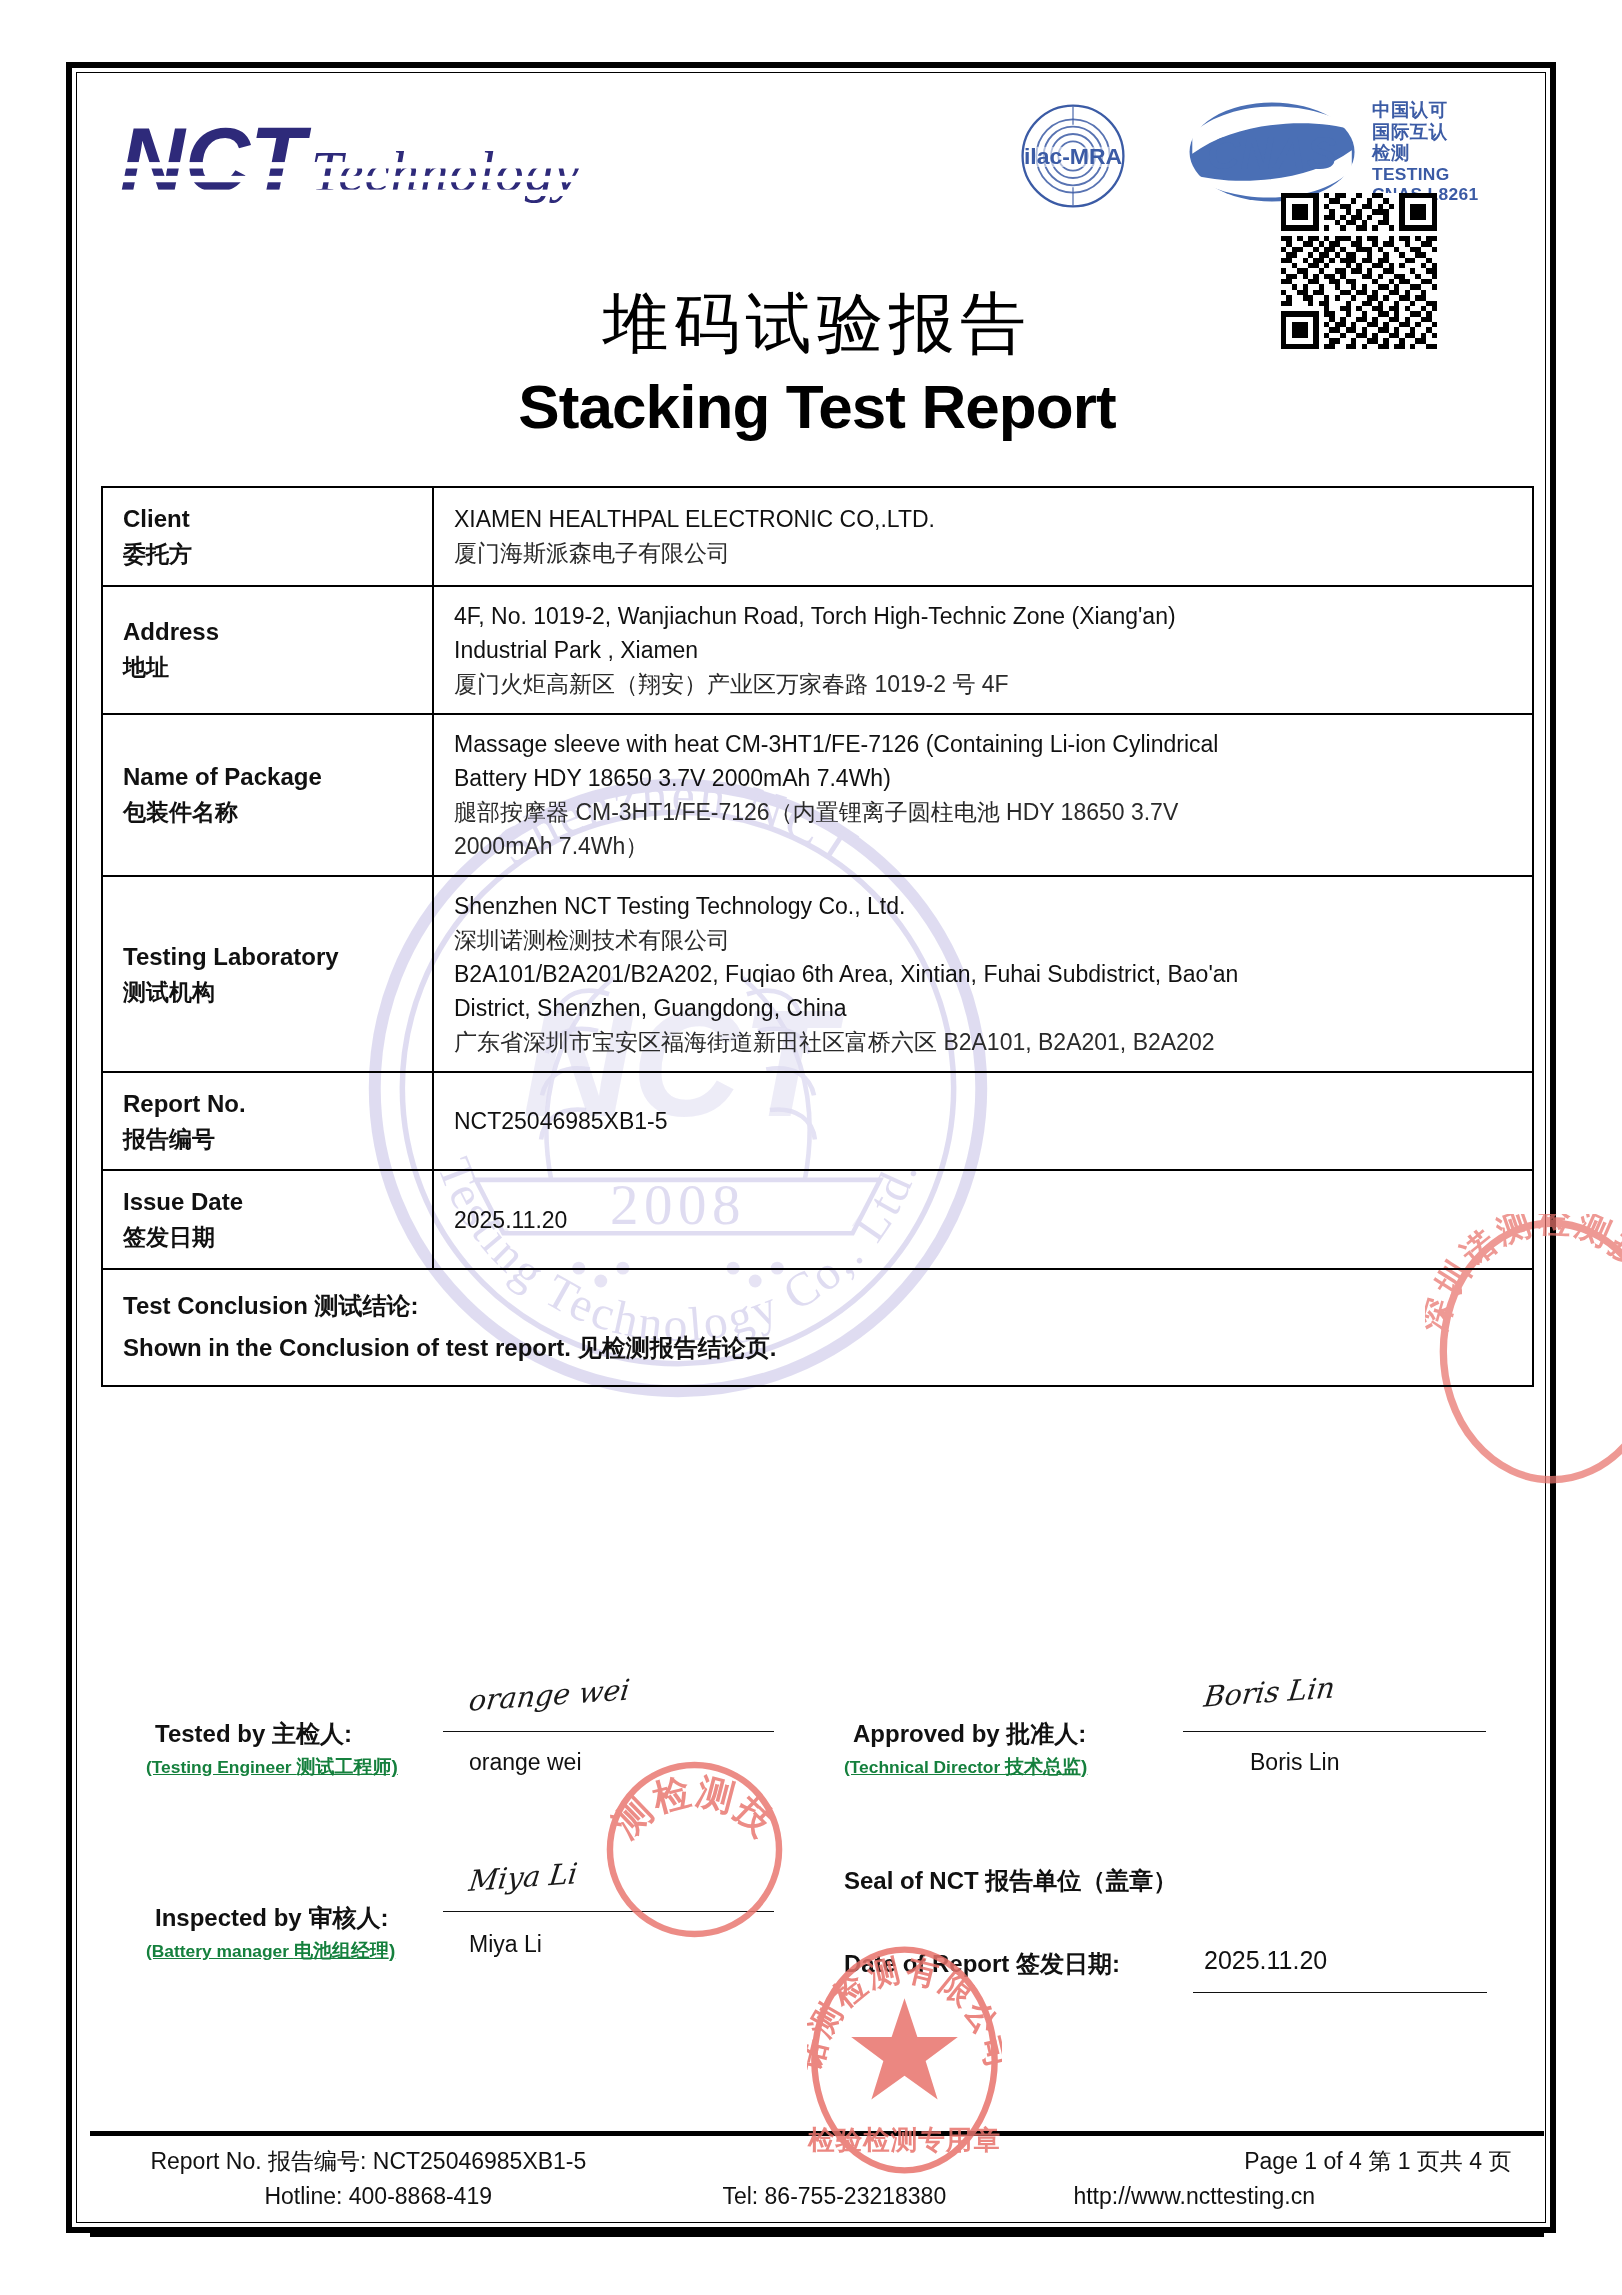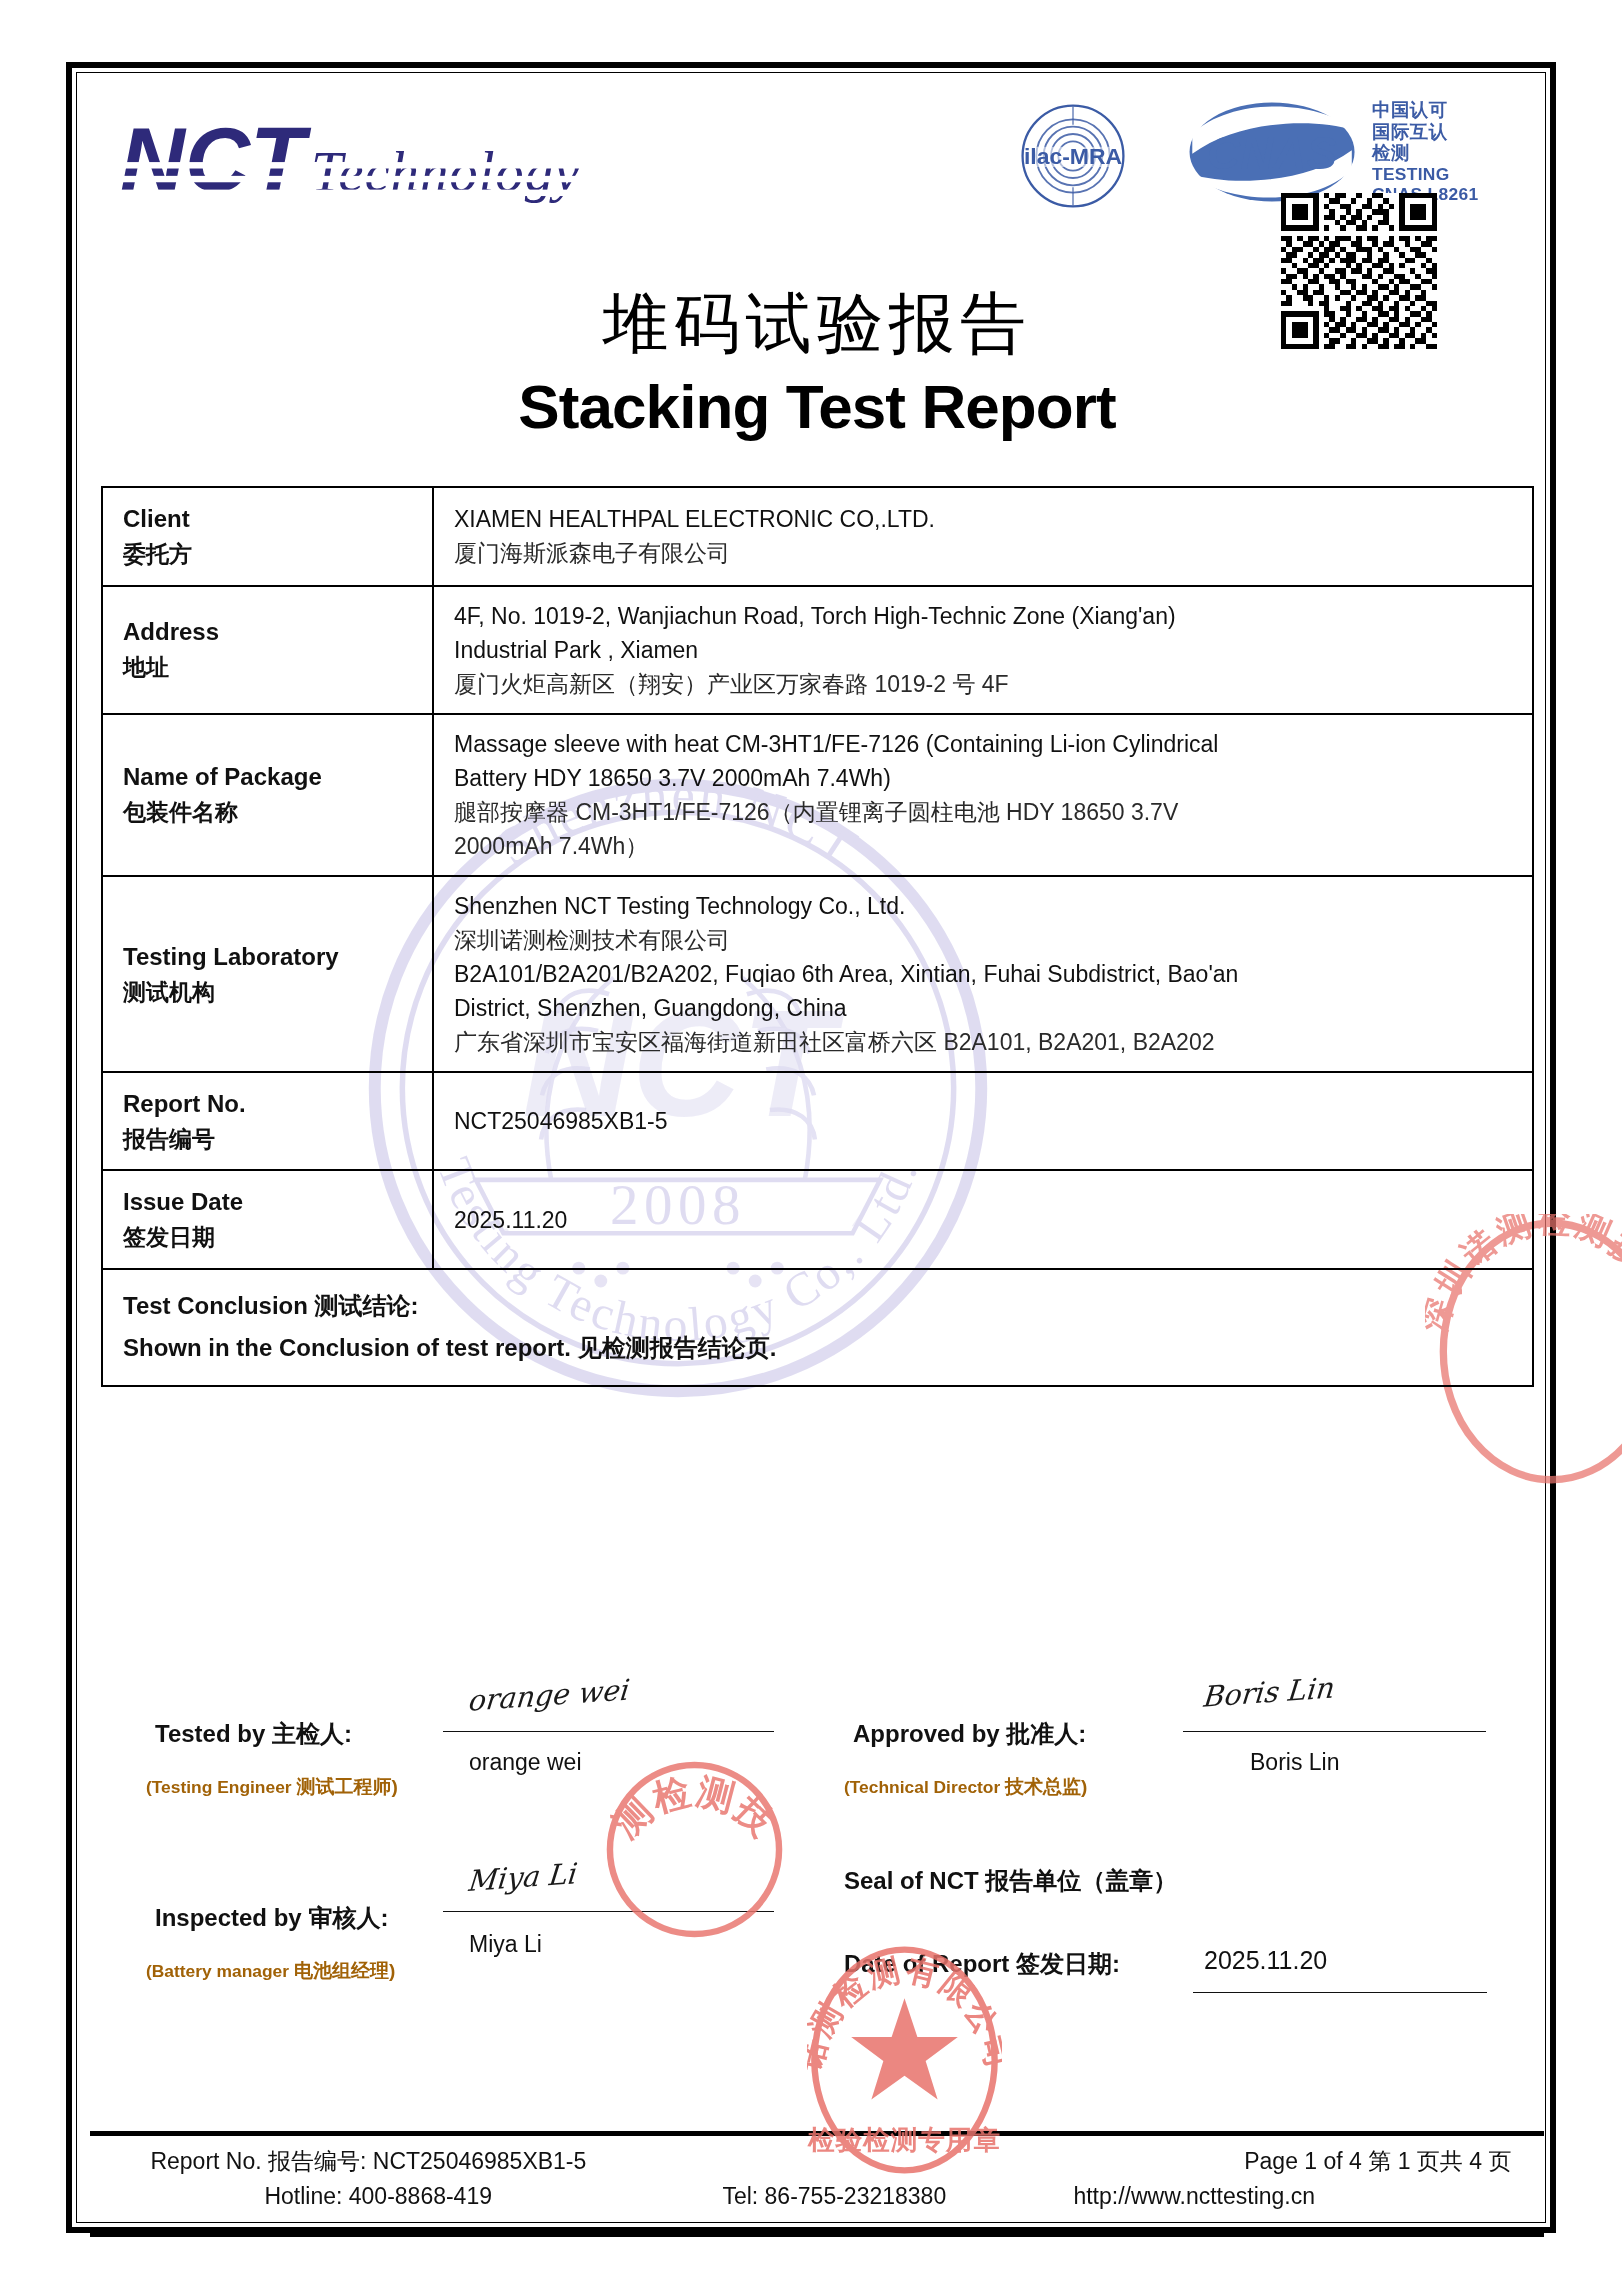--- a/index.html
+++ b/index.html
@@ -145,23 +145,24 @@
 
   .sig-group { position: relative; height: 184px; }
 
   .sig-role {
     position: absolute; left: 35px; top: 48px;
     font-size: 24px; font-weight: bold; color: #111;
     white-space: nowrap;
     text-align: right;
   }
   .sig-sub {
-    position: absolute; left: 26px; top: 104px;
-    font-size: 19px; font-weight: bold; color: #a16207;
+    position: absolute; left: 26px; top: 84px;
+    font-size: 19px; font-weight: bold; color: #15803d;
     white-space: nowrap;
+    text-decoration: underline;
   }
   .sig-sub .small { font-size: 17.4px; }
 
   .sig-line {
     position: absolute;
     border-bottom: 1.8px solid #111;
   }
   .sig-hand {
     position: absolute;
     font-family: "DejaVu Serif", serif;

